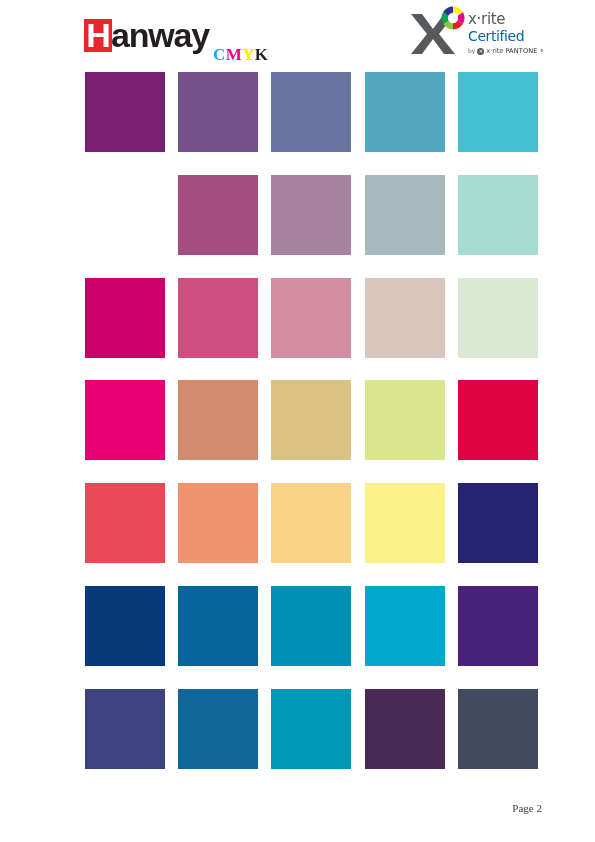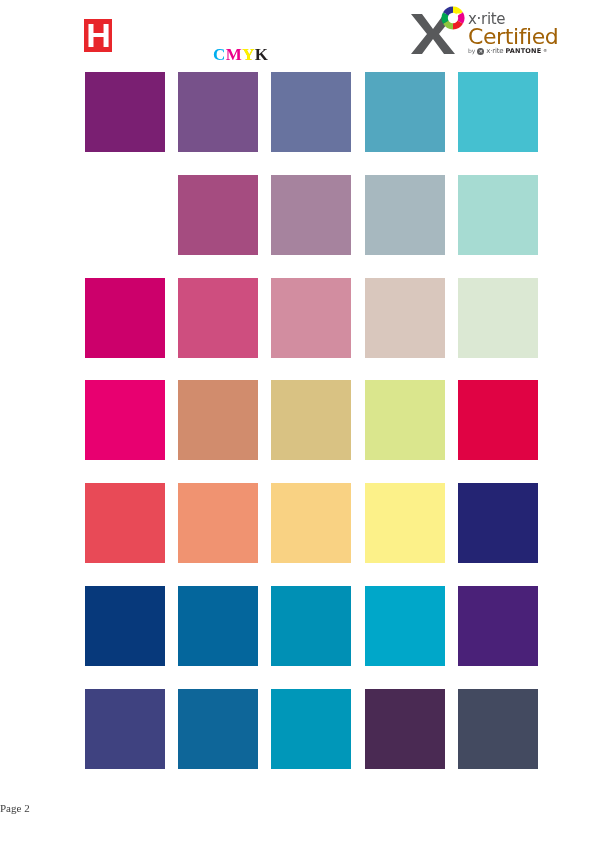--- a/index.html
+++ b/index.html
@@ -107,23 +107,23 @@
     width: 92px;
   }
   .xr-line1 {
     color: #58595b;
     font-family: "DejaVu Sans", sans-serif;
     font-size: 15px;
     line-height: 16px;
     letter-spacing: -0.3px;
   }
   .xr-line2 {
-    color: #a16207;
-    font-family: "DejaVu Sans", sans-serif;
-    font-size: 22px;
+    color: #0369a1;
+    font-family: "DejaVu Sans", sans-serif;
+    font-size: 14px;
     line-height: 19px;
     letter-spacing: -0.4px;
   }
   .xr-line3 {
     margin-top: 1px;
     display: flex;
     align-items: center;
     gap: 2px;
     white-space: nowrap;
   }
@@ -148,21 +148,21 @@
   .xr-small {
     color: #58595b;
     font-family: "DejaVu Sans", sans-serif;
     font-size: 7px;
     line-height: 8px;
     letter-spacing: -0.2px;
   }
   .xr-pantone {
     color: #231f20;
     font-family: "DejaVu Sans", sans-serif;
-    font-weight: bold;
+    font-weight: normal;
     font-size: 6.5px;
     line-height: 8px;
     letter-spacing: 0.2px;
   }
   .xr-reg {
     color: #231f20;
     font-family: "DejaVu Sans", sans-serif;
     font-size: 4px;
     line-height: 6px;
     vertical-align: super;
@@ -188,39 +188,41 @@
     width: 80px;
     height: 80px;
   }
 
   
   #page-footer {
     position: absolute;
     left: 0;
     top: 798px;
     width: 595px;
+    text-align: right;
     padding-right: 53px;
     box-sizing: border-box;
   }
   #page-number {
     color: #404040;
     font-family: "Liberation Serif", serif;
     font-size: 11px;
     line-height: 14px;
   }
 </style>
 </head>
 <body>
 
 <div id="page-header">
 
   <div id="hanway-logo">
     <span class="hw-h-block">
       <span class="hw-h-glyph">H</span>
     </span>
+    <span class="hw-rest">anway</span>
   </div>
 
   <div id="cmyk-mark">
     <span style="color:#00AEEF;">C</span><span style="color:#EC008C;">M</span><span style="color:#FFF200; text-shadow:0 0 0.6px #cfc200;">Y</span><span style="color:#231f20;">K</span>
   </div>
 
   <div id="xrite-logo">
 
     <svg id="xrite-x" viewBox="0 0 46 44">
       <path d="M1,2 L12,2 L23,17 L34,2 L45,2 L29,22 L45,42 L34,42 L23,27 L12,42 L1,42 L17,22 Z" fill="#58595b"></path>

